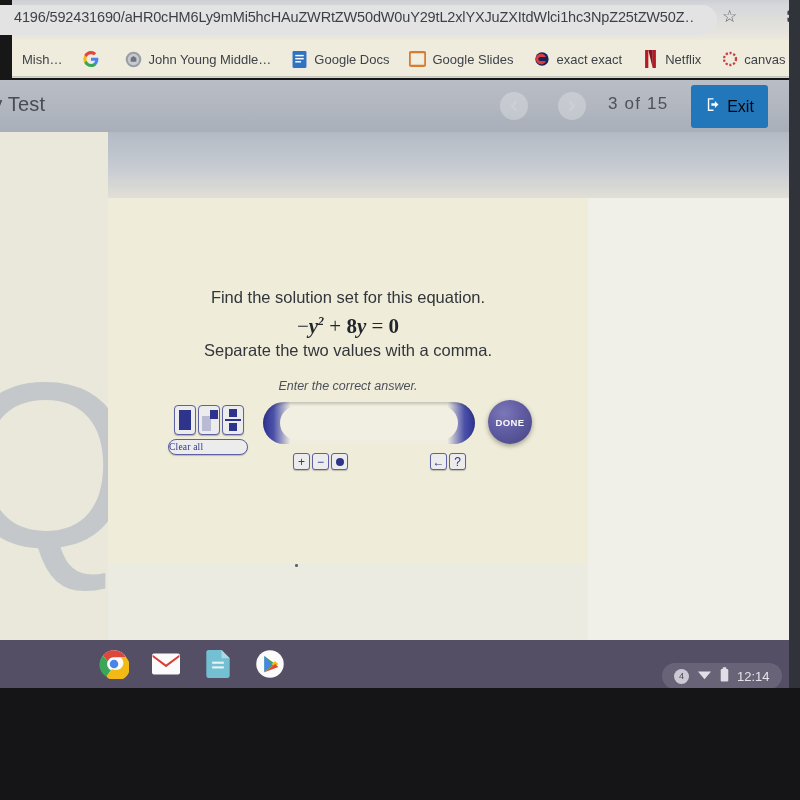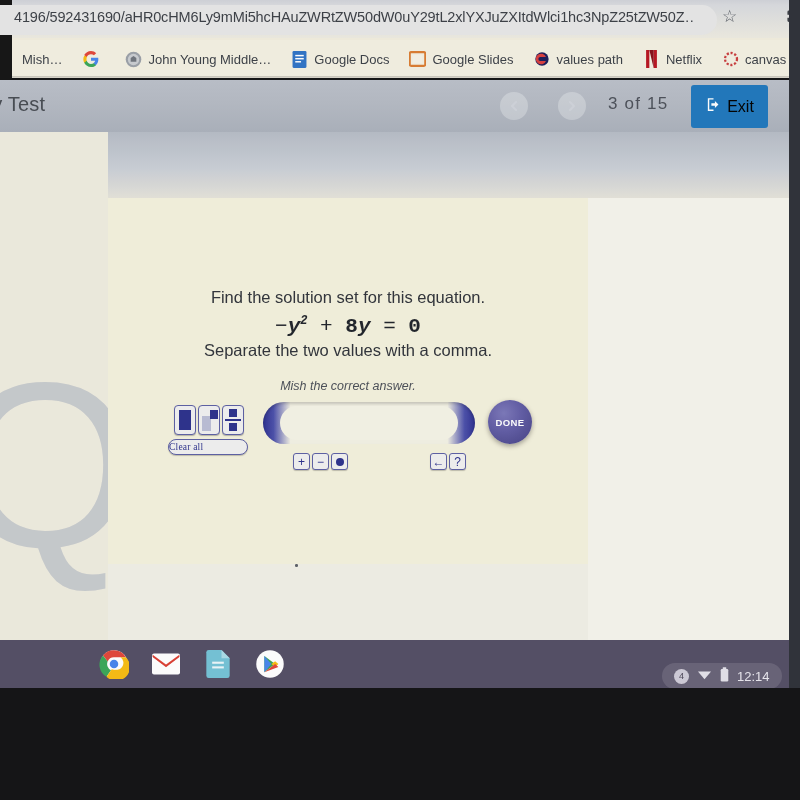--- a/index.html
+++ b/index.html
@@ -214,21 +214,21 @@
     text-align: center;
     font-size: 16.5px;
     color: #2f333a;
   }
   .q-eq {
     position: absolute;
     left: 0; right: 0; top: 116px;
     text-align: center;
     font-size: 21px;
     color: #1f232a;
-    font-family: Liberation Mono, monospace;
+    font-family: Liberation Serif, serif;
     font-style: italic;
   }
   .q-eq .num { font-style: normal; font-weight: bold; }
   .q-eq .op  { font-style: normal; }
   .q-eq .var { font-style: italic; font-weight: bold; }
   .q-eq sup  { font-size: 12px; font-style: italic; font-weight: bold; }
   .q-line2 {
     position: absolute;
     left: 0; right: 0; top: 143px;
     text-align: center;
@@ -533,21 +533,21 @@
         <span class="bm-label">Google Slides</span>
       </div>
 
       <div class="bm">
         <span class="bm-ico">
           <svg width="16" height="16" viewBox="0 0 24 24">
             <circle cx="12" cy="12" r="10" fill="#1b1b5c"></circle>
             <path d="M18 9a8 8 0 1 0 0 6H9.5a3 3 0 1 1 0-6z" fill="#e23b3b"></path>
           </svg>
         </span>
-        <span class="bm-label">values path</span>
+        <span class="bm-label">exact exact</span>
       </div>
 
       <div class="bm">
         <span class="bm-ico">
           <svg width="11" height="18" viewBox="0 0 12 20">
             <rect x="0" y="0" width="3.6" height="20" fill="#c1121f"></rect>
             <rect x="8.4" y="0" width="3.6" height="20" fill="#c1121f"></rect>
             <path d="M3.6 0l4.8 20V0z" fill="#8e0d17"></path>
           </svg>
         </span>
@@ -609,21 +609,21 @@
       <div class="q-eq">
         <span class="op">−</span><span class="var">y</span><sup>2</sup>
         <span class="op">+</span>
         <span class="num">8</span><span class="var">y</span>
         <span class="op">=</span>
         <span class="num">0</span>
       </div>
 
       <div class="q-line2">Separate the two values with a comma.</div>
 
-      <div class="q-hint">Mish the correct answer.</div>
+      <div class="q-hint">Enter the correct answer.</div>
     </div>
 
     <div class="mathbar">
 
       <div class="tmpl-group">
         <div class="tmpl-btn">
           <span class="tmpl-box-in"></span>
         </div>
         <div class="tmpl-btn">
           <span class="tmpl-sup-base"></span>

